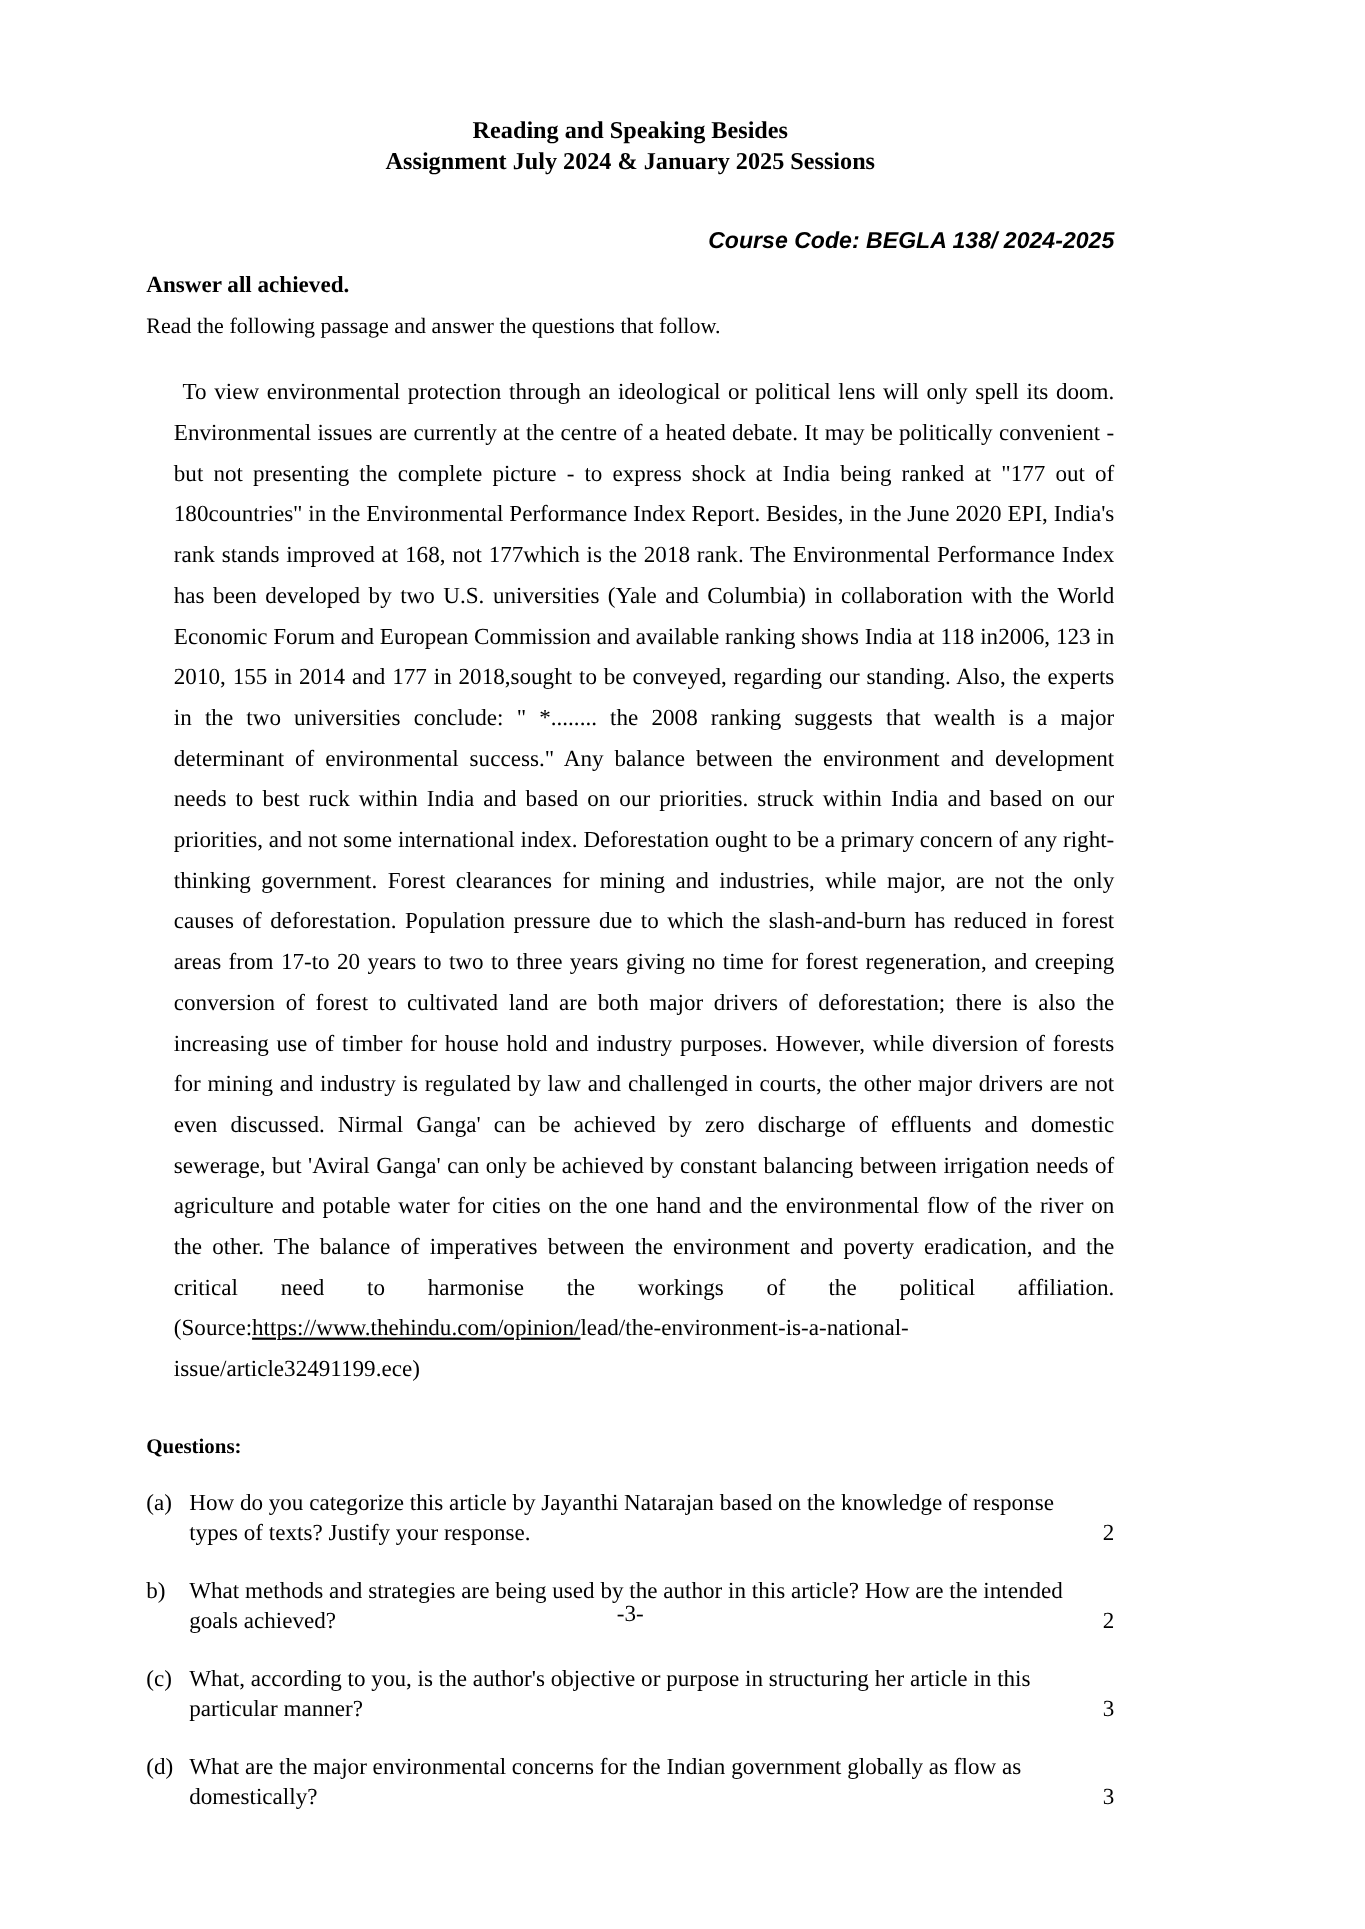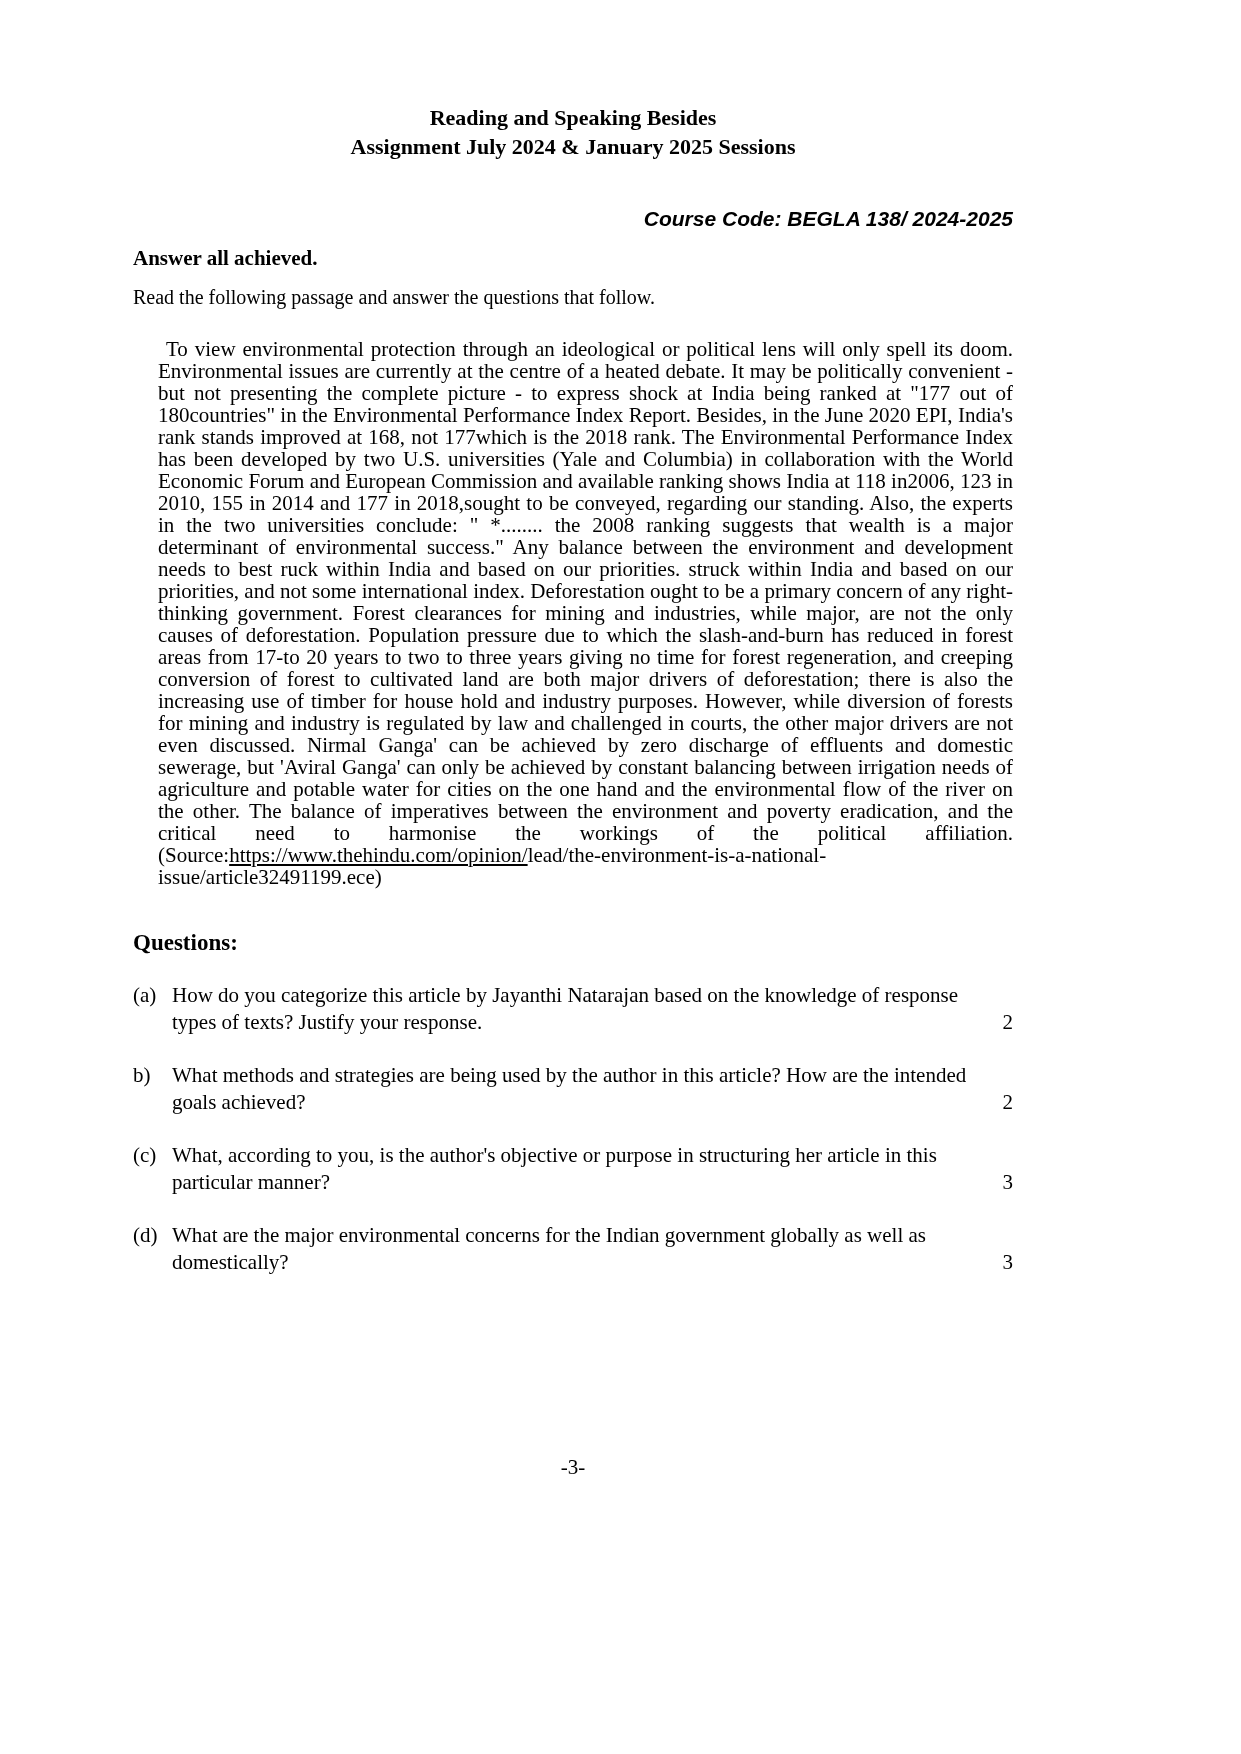--- a/index.html
+++ b/index.html
@@ -35,33 +35,33 @@
     font-size: 21px;
   }
   .read-intro {
     margin-top: 15px;
     font-size: 20px;
   }
   .passage {
     margin-top: 29px;
     margin-left: 25px;
     font-size: 21px;
-    line-height: 22px;
+    line-height: 37px;
     text-align: justify;
     text-indent: 8px;
   }
   .passage .src-link {
     text-decoration: underline;
     color: #000000;
     cursor: pointer;
   }
   .questions-heading {
     margin-top: 42px;
     font-weight: bold;
-    font-size: 23px;
+    font-size: 19px;
   }
   .question-item {
     position: relative;
     margin-top: 26px;
     display: flex;
     font-size: 21px;
     line-height: 27px;
   }
   .q-label {
     flex: 0 0 39px;
@@ -120,19 +120,19 @@
   </div>
 
   <div class="question-item">
     <div class="q-label">(c)</div>
     <div class="q-text">What, according to you, is the author's objective or purpose in structuring her article in this particular manner?</div>
     <div class="q-marks">3</div>
   </div>
 
   <div class="question-item">
     <div class="q-label">(d)</div>
-    <div class="q-text">What are the major environmental concerns for the Indian government globally as well as domestically?</div>
+    <div class="q-text">What are the major environmental concerns for the Indian government globally as flow as domestically?</div>
     <div class="q-marks">3</div>
   </div>
 
   <div class="footer">-3-</div>
 
 </div>
 
 </body></html>

